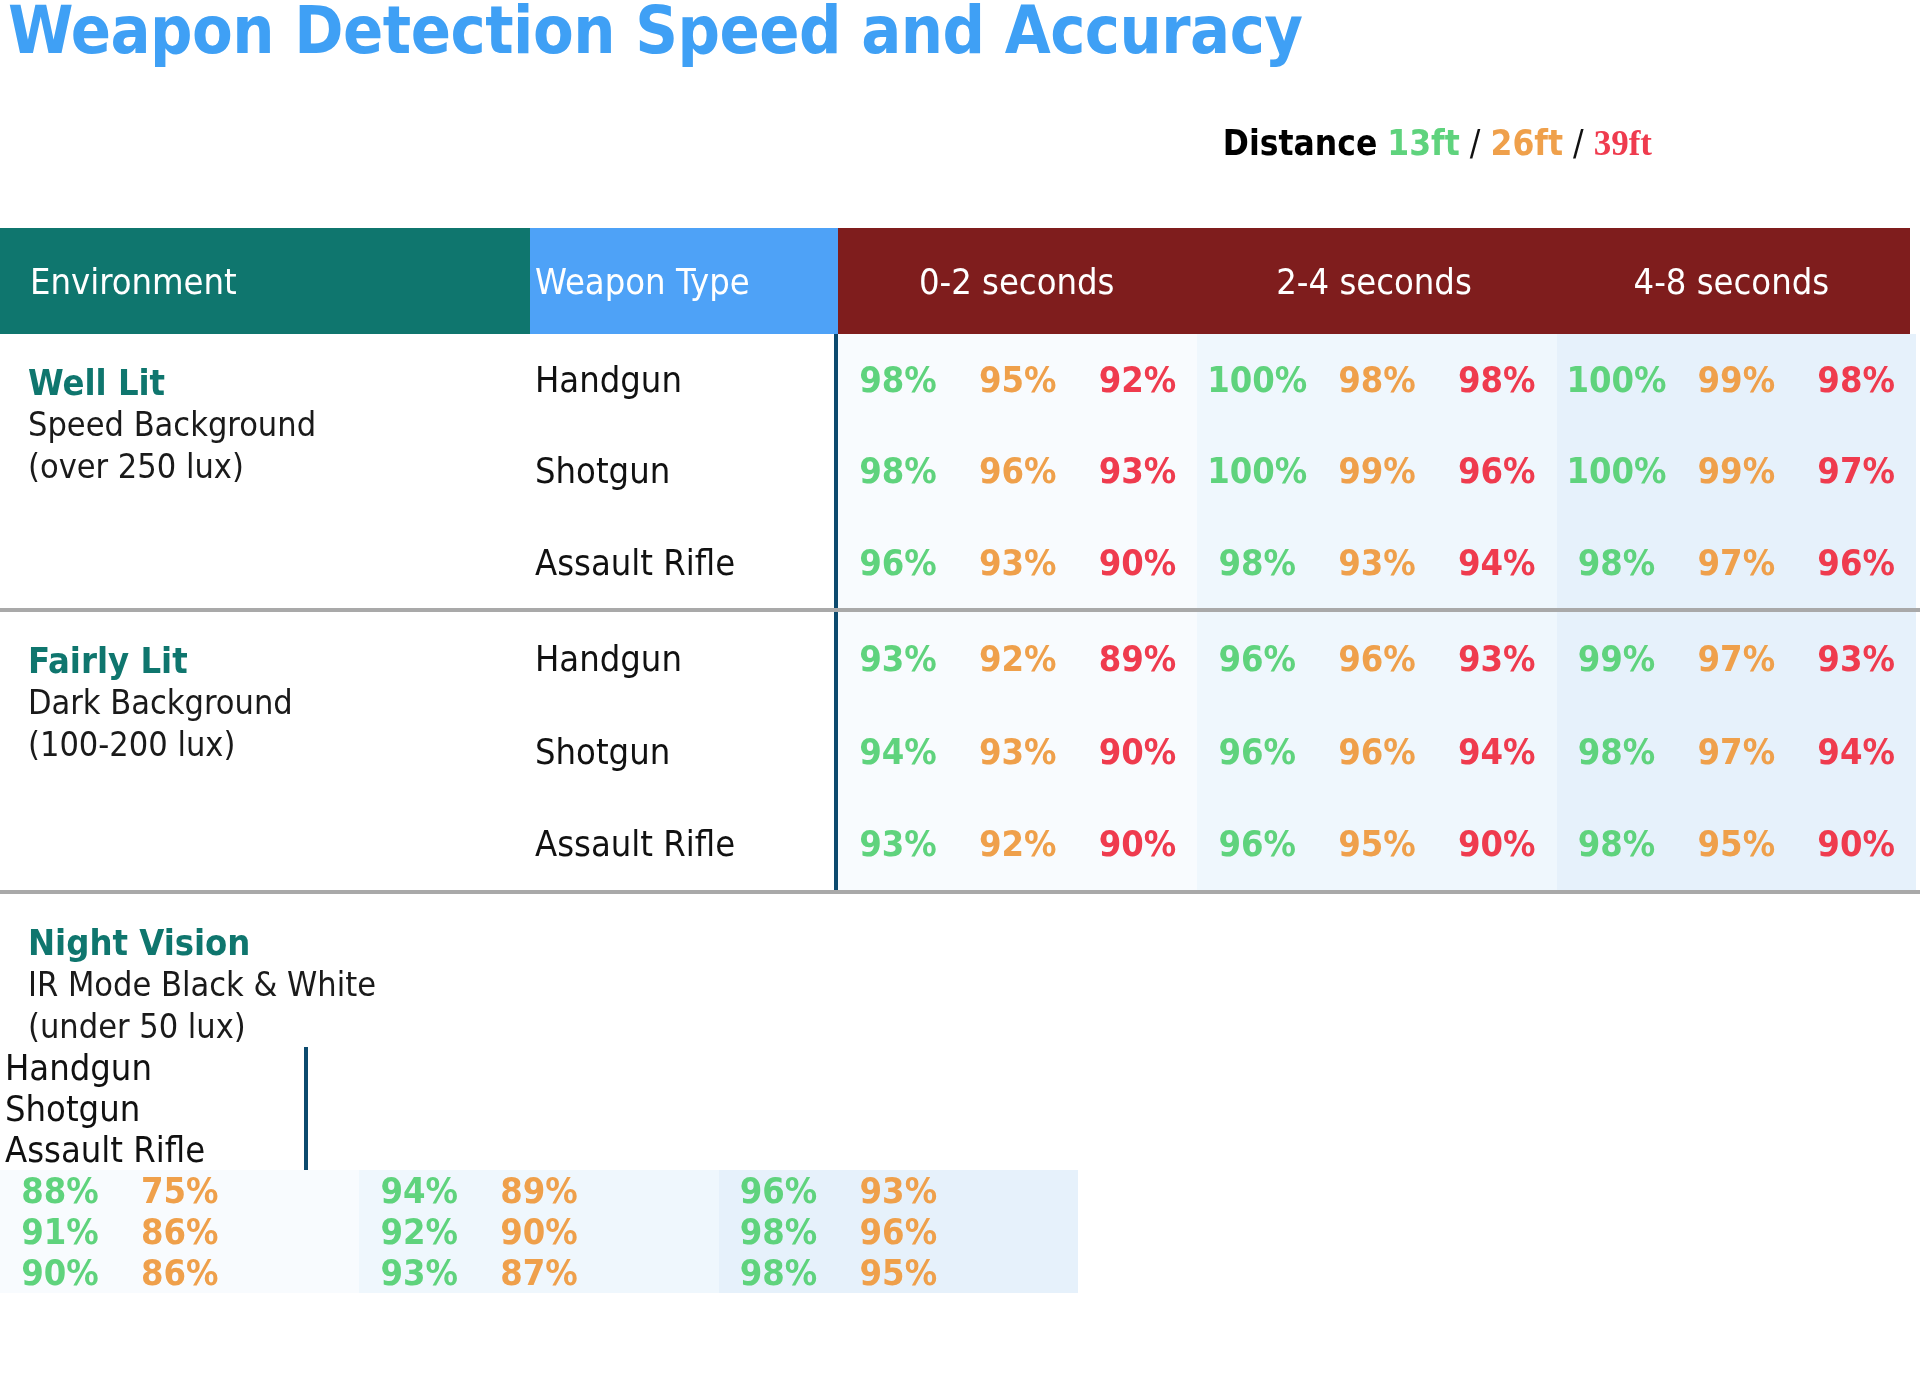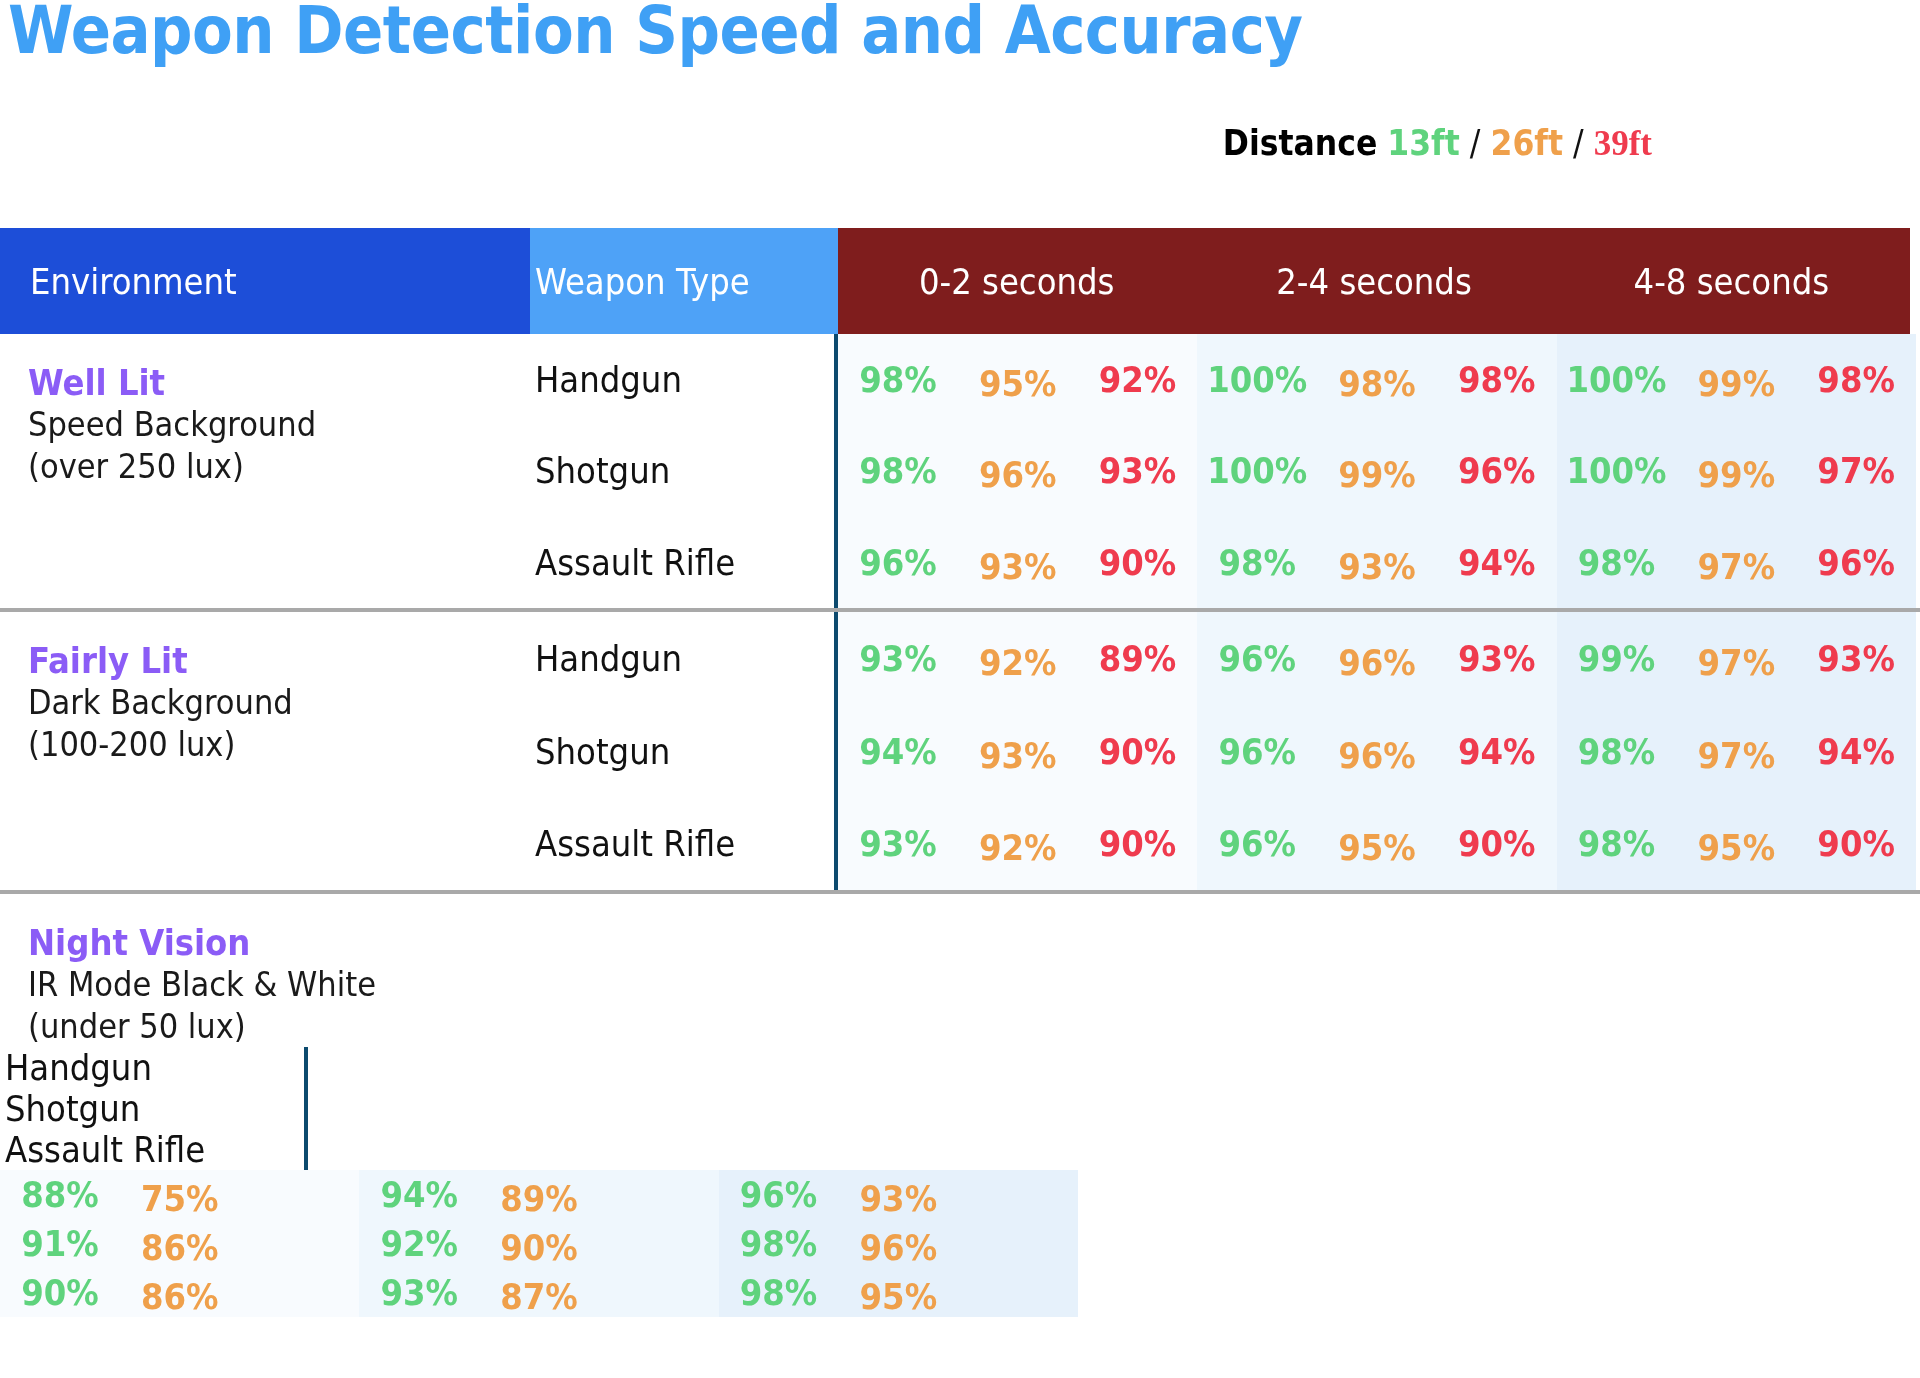--- a/index.html
+++ b/index.html
@@ -36,21 +36,21 @@
   .d39{color:#ef3b4e;font-family:Liberation Serif, serif;}
 
   
   .table{
     position:absolute;left:0;top:228px;width:1920px;
   }
 
   
   .thead{display:flex;height:106px;}
   .th-env{
-    width:530px;background:#1d4ed8;color:#ffffff;
+    width:530px;background:#0f766e;color:#ffffff;
     display:flex;align-items:center;padding-left:30px;
     font-size:36px;box-sizing:border-box;
   }
   .th-weap{
     width:308px;background:#4ea2f7;color:#ffffff;
     display:flex;align-items:center;
     font-size:36px;box-sizing:border-box;padding-left:5px;
   }
   .th-times{
     width:1072px;background:#7f1d1d;display:flex;
@@ -68,21 +68,21 @@
     border-bottom:4px solid #a9a9a9;
     box-sizing:border-box;
   }
   .group.last{border-bottom:none;flex-direction:column;}
 
   .g-env{
     width:530px;box-sizing:border-box;
     padding:28px 0 0 28px;background:#ffffff;
   }
   .g-env .g-name{
-    font-size:36px;font-weight:bold;color:#8b5cf6;
+    font-size:36px;font-weight:bold;color:#0f766e;
     line-height:1.18;
   }
   .g-env .g-sub{
     font-size:34px;color:#1a1a1a;line-height:1.22;
   }
 
   .g-weap{
     width:308px;box-sizing:border-box;
     background:#ffffff;
     border-right:4px solid #0c4a6e;
@@ -106,21 +106,21 @@
   .blockcol.b2{background:#e6f1fb;}
 
   .drow{
     flex:1;display:flex;align-items:center;
   }
   .dcell{
     flex:1;text-align:center;font-size:36px;
     font-weight:bold;white-space:nowrap;
   }
   .dcell.c0{color:#5fd37d;}
-  .dcell.c1{color:#efa04b;margin-top:8px;}
+  .dcell.c1{color:#efa04b;}
   .dcell.c2{color:#ef3b4e;}
 
   
   .group.g1{height:278px;}
   .group.g2{height:282px;}
   .group.g3{height:284px;}
 </style>
 </head>
 <body>
 

